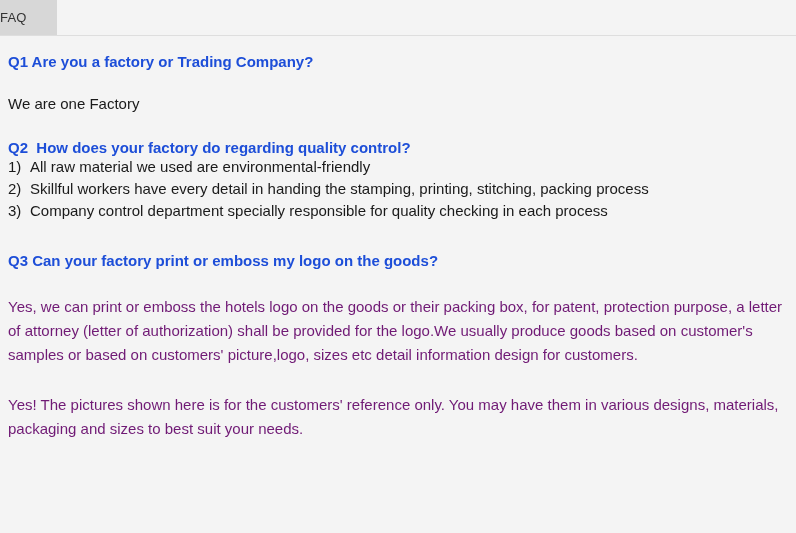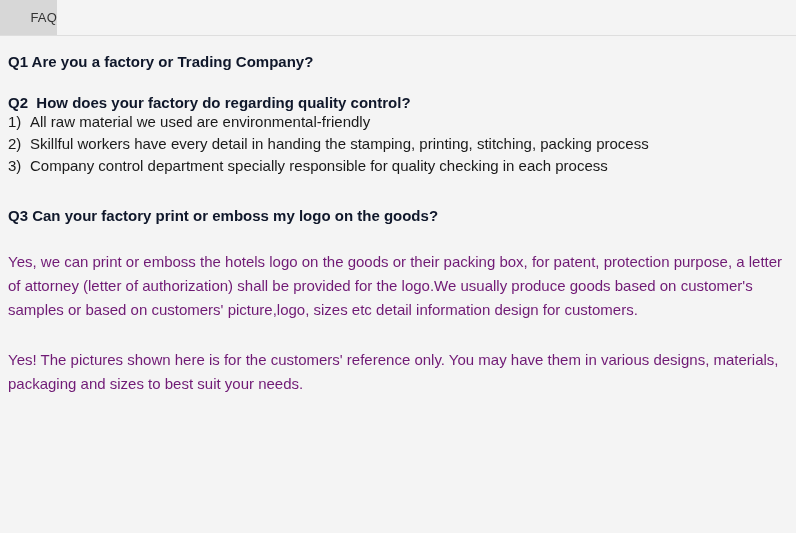--- a/index.html
+++ b/index.html
@@ -31,36 +31,36 @@
   }
   .tab {
     position: absolute;
     left: 0;
     top: 0;
     width: 57px;
     height: 35px;
     background: #d7d7d7;
     display: flex;
     align-items: center;
-    justify-content: flex-end;
+    justify-content: flex-start;
     box-sizing: border-box;
   }
   .tab-label {
     font-size: 13px;
     color: #333333;
     letter-spacing: 0.2px;
     line-height: 1;
   }
   
   .content {
     padding: 0 8px;
     box-sizing: border-box;
   }
   .q-heading {
-    color: #0f172a;
+    color: #1d4ed8;
     font-size: 15px;
     font-weight: bold;
     line-height: 17px;
     white-space: pre;
   }
   .answer {
     color: #701a75;
     font-size: 15px;
     line-height: 24px;
     font-weight: normal;
@@ -107,20 +107,21 @@
 
   <div class="tab-strip">
     <div class="tab">
       <span class="tab-label">FAQ</span>
     </div>
   </div>
 
   <div class="content">
 
     <div class="q-heading blk-q1-h">Q1 Are you a factory or Trading Company?</div>
+    <div class="answer-intro blk-q1-a">We are one Factory</div>
 
     <div class="q-heading blk-q2-h">Q2  How does your factory do regarding quality control?</div>
     <ul class="list blk-list">
       <li class="list-item">
         <span class="list-marker">1)</span>
         <span class="list-text">All raw material we used are environmental-friendly</span>
       </li>
       <li class="list-item">
         <span class="list-marker">2)</span>
         <span class="list-text">Skillful workers have every detail in handing the stamping, printing, stitching, packing process</span>

